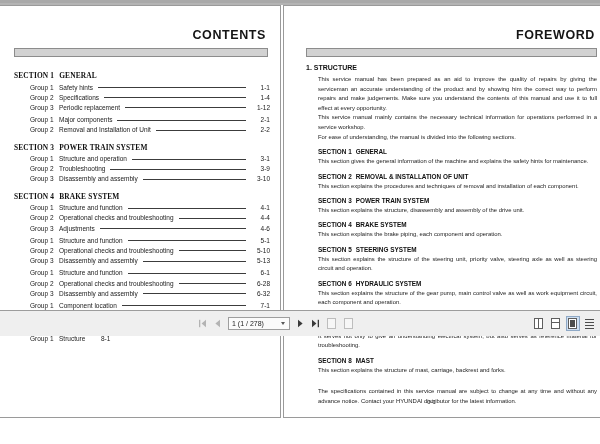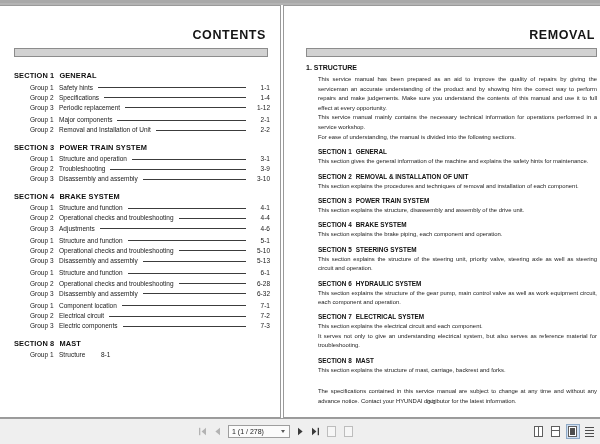--- a/index.html
+++ b/index.html
@@ -7,21 +7,21 @@
     margin: 0; padding: 0;
     width: 600px; height: 444px;
     overflow: hidden;
     background: #ffffff;
     font-family: "Liberation Sans", sans-serif;
   }
 
   #viewer {
     position: absolute;
     left: 0; top: 0;
-    width: 600px; height: 444px;
+    width: 600px; height: 336px;
     background: #ffffff;
   }
 
   
   .top-bar {
     position: absolute; left: 0; top: 0; width: 600px; height: 5px;
     background: #a9a9a9;
   }
   .top-bar-inner {
     position: absolute; left: 0; top: 3px; width: 600px; height: 2px;
@@ -67,20 +67,21 @@
   
   .toc { position: absolute; left: 26px; right: 10px; top: 58px; }
   .toc-section { margin-bottom: 2px; }
   .sec-head {
     font-size: 7.4px;
     font-weight: bold;
     color: #101010;
     letter-spacing: 0.15px;
     margin: 7px 0 2.5px 0;
     white-space: nowrap;
+    font-family: Liberation Serif, serif;
   }
   .sec-head .sec-num { margin-right: 5px; }
   .toc-row {
     display: flex;
     align-items: baseline;
     font-size: 6.5px;
     color: #1a1a1a;
     line-height: 10.2px;
     padding-left: 16px;
     white-space: nowrap;
@@ -414,35 +415,34 @@
             </div>
             <div class="toc-row">
               <span class="grp">Group</span>
               <span class="gnum">3</span>
               <span class="gtitle">Electric components</span>
               <span class="leader"></span>
               <span class="pg">7-3</span>
             </div>
           </div>
           <div class="toc-section">
-            <div class="sec-head"><span class="sec-num">SECTION 8</span><span>MAST</span></div>
             <div class="toc-row">
               <span class="grp">Group</span>
               <span class="gnum">1</span>
               <span class="gtitle">Structure</span>
               <span class="pg">8-1</span>
             </div>
           </div>
         </div>
     </div>
   </div>
 
   <div class="page right">
     <div class="page-inner">
-      <div class="doc-title">REMOVAL</div>
+      <div class="doc-title">FOREWORD</div>
       <div class="rule-bar"></div>
       <div class="fw" id="fw-root">
         <div class="fw-head">1. STRUCTURE</div>
         <div id="fw-intro">
             <div class="fw-body" style="margin-bottom: 0px;">This service manual has been prepared as an aid to improve the quality of repairs by giving the serviceman an accurate understanding of the product and by showing him the correct way to perform repairs and make judgements.  Make sure you understand the contents of this manual and use it to full effect at every opportunity.</div>
             <div class="fw-body" style="margin-bottom: 0px;">This service manual mainly contains the necessary technical information for operations performed in a service workshop.</div>
             <div class="fw-body" style="margin-bottom: 2px;">For ease of understanding, the manual is divided into the following sections.</div>
           </div>
         <div id="fw-sections">
             <div class="fw-sec"><span class="snum">SECTION 1</span><span>GENERAL</span></div>

